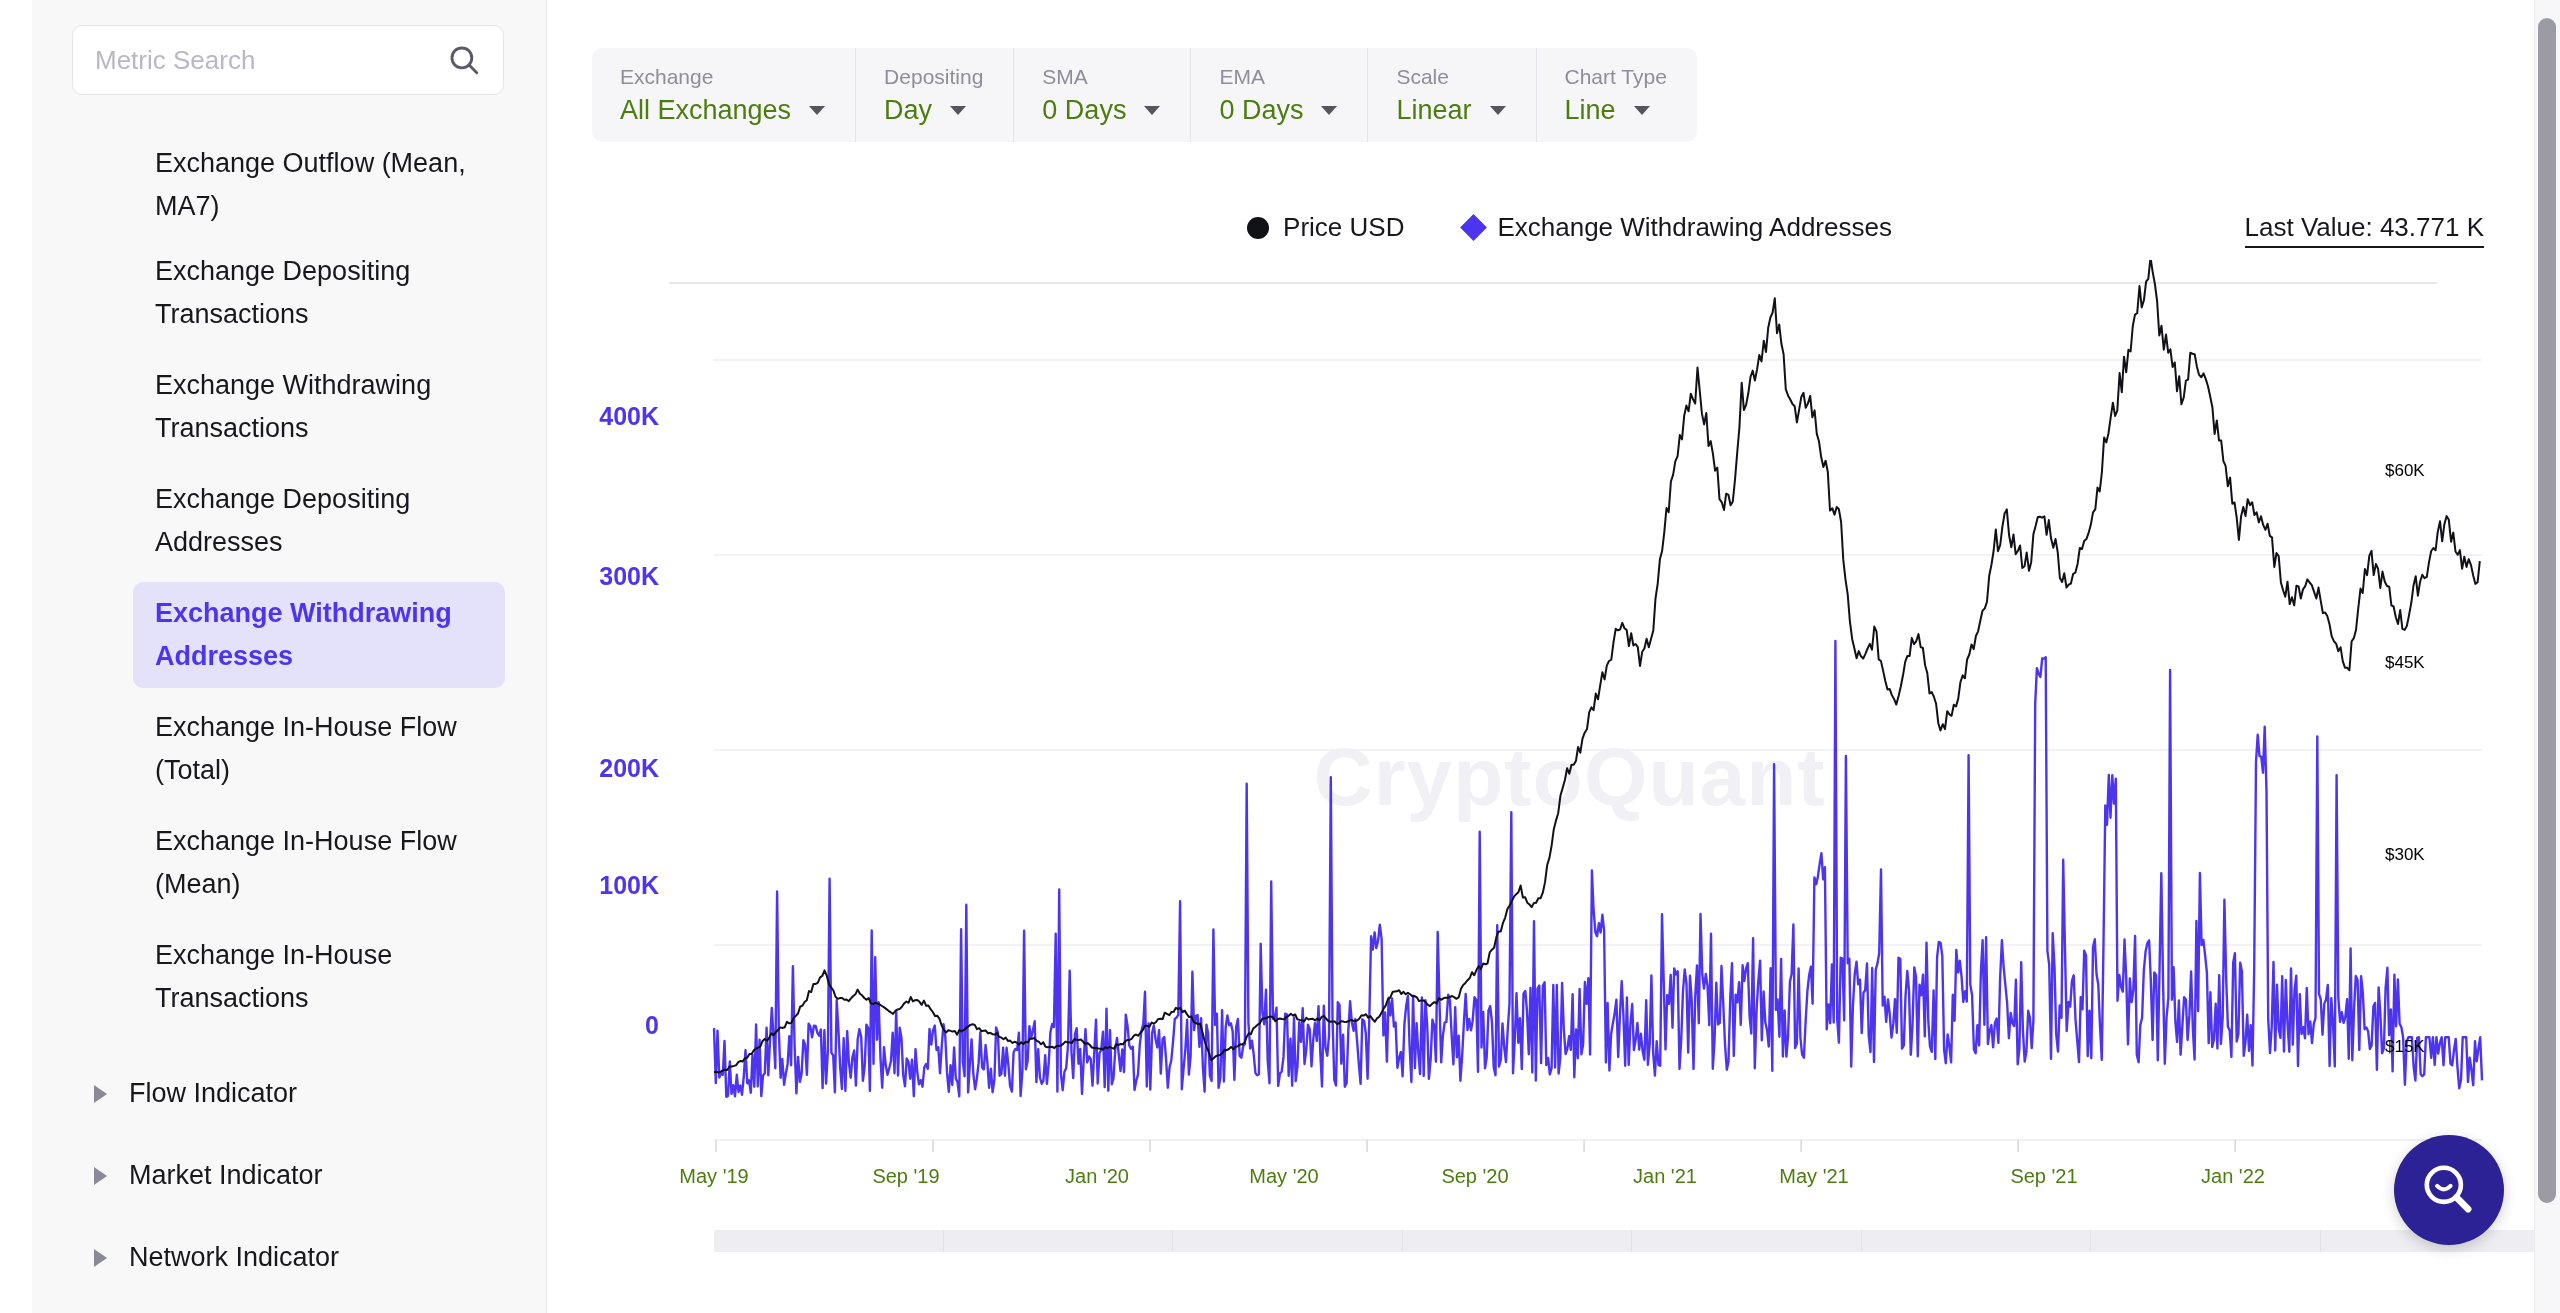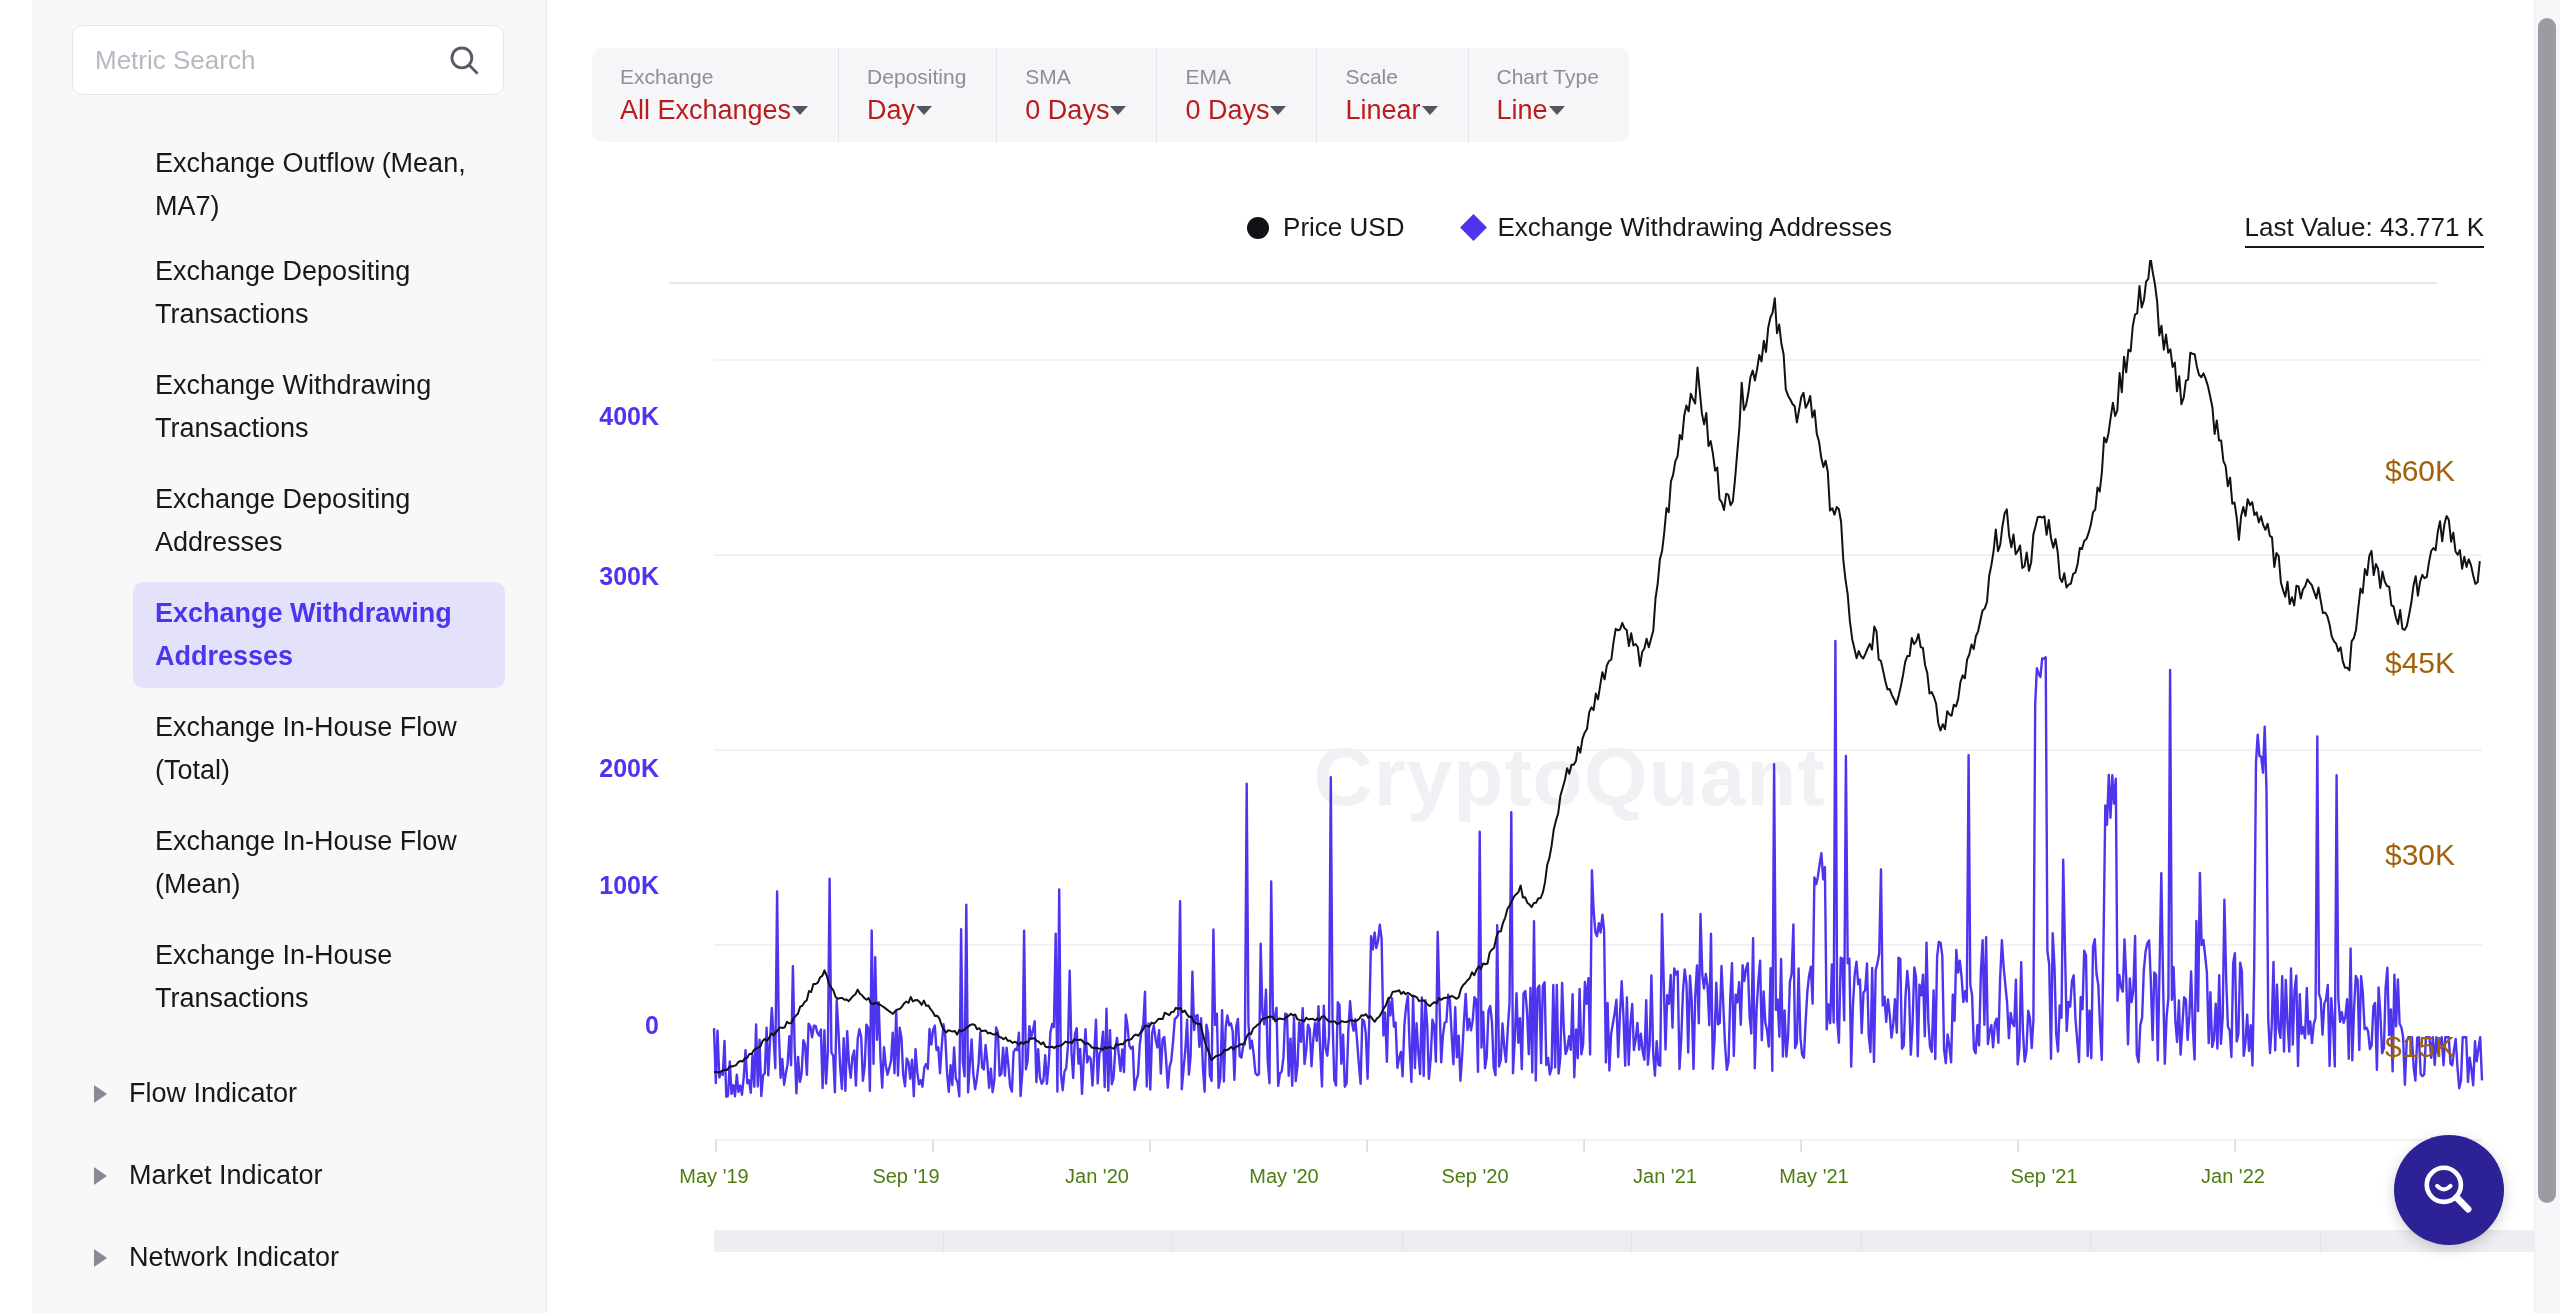--- a/index.html
+++ b/index.html
@@ -85,22 +85,22 @@
     display: flex; align-items: stretch;
   }
   .tb-cell {
     padding: 12px 30px 12px 28px;
     display: flex; flex-direction: column; justify-content: center; gap: 6px;
     border-right: 1px solid #e3e3e9;
   }
   .tb-cell:last-child { border-right: none; }
   .tb-label { font-size: 21px; color: #8e8e9b; line-height: 24px; white-space: nowrap; }
   .tb-value {
-    font-size: 27px; color: #b91c1c; line-height: 30px;
-    display: flex; align-items: center; gap: 1px; white-space: nowrap;
+    font-size: 27px; color: #4d7c0f; line-height: 30px;
+    display: flex; align-items: center; gap: 18px; white-space: nowrap;
     cursor: pointer;
   }
   .caret {
     width: 0; height: 0; flex: none;
     border-top: 9px solid #55555f;
     border-left: 8px solid transparent;
     border-right: 8px solid transparent;
   }
 
   
@@ -126,21 +126,21 @@
   #plot { position: absolute; left: 0; top: 0; }
 
   .ylabel-left {
     position: absolute; right: 1888px;
     font-size: 25px; font-weight: bold; color: #4d35ef;
     white-space: nowrap; text-align: right;
     transform: translateY(-50%);
   }
   .ylabel-right {
     position: absolute; left: 1793px;
-    font-size: 30px; color: #a16207;
+    font-size: 17px; color: #000000;
     white-space: nowrap;
     transform: translateY(-50%);
   }
   .xlabel {
     position: absolute; top: 905px;
     font-size: 20px; color: #4d7c0f;
     white-space: nowrap;
     transform: translateX(-50%);
   }
   .watermark {

